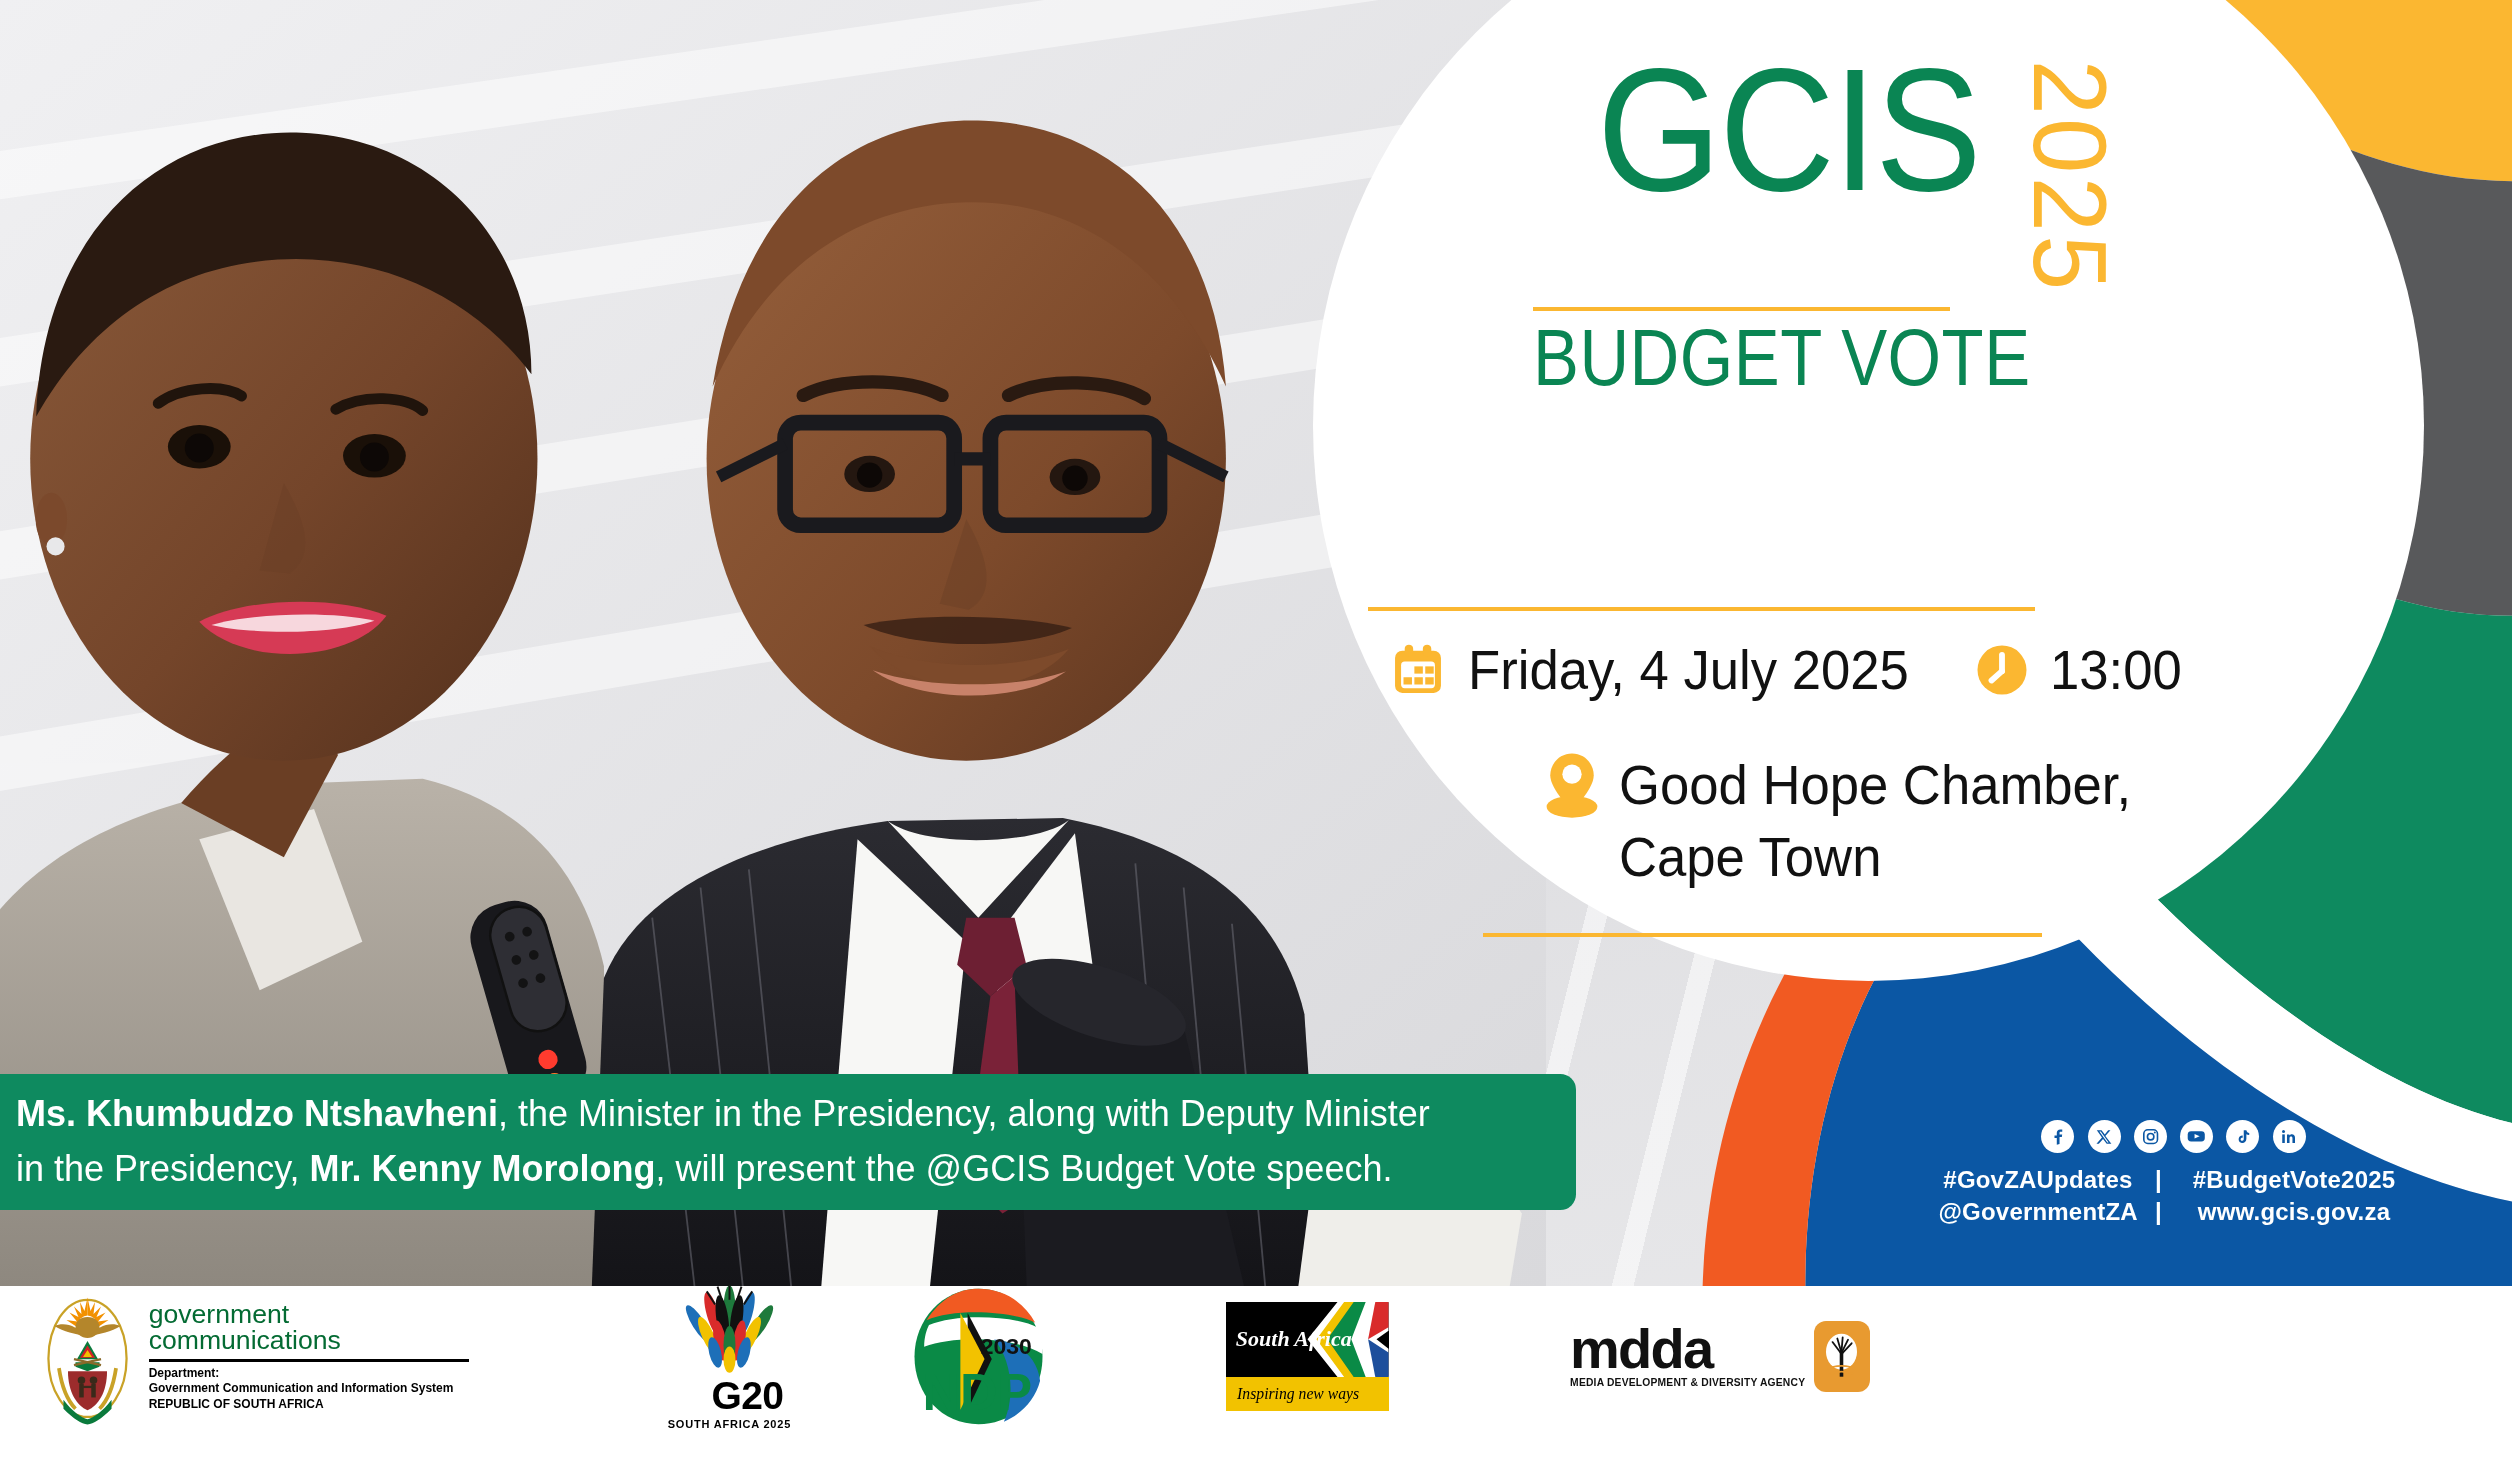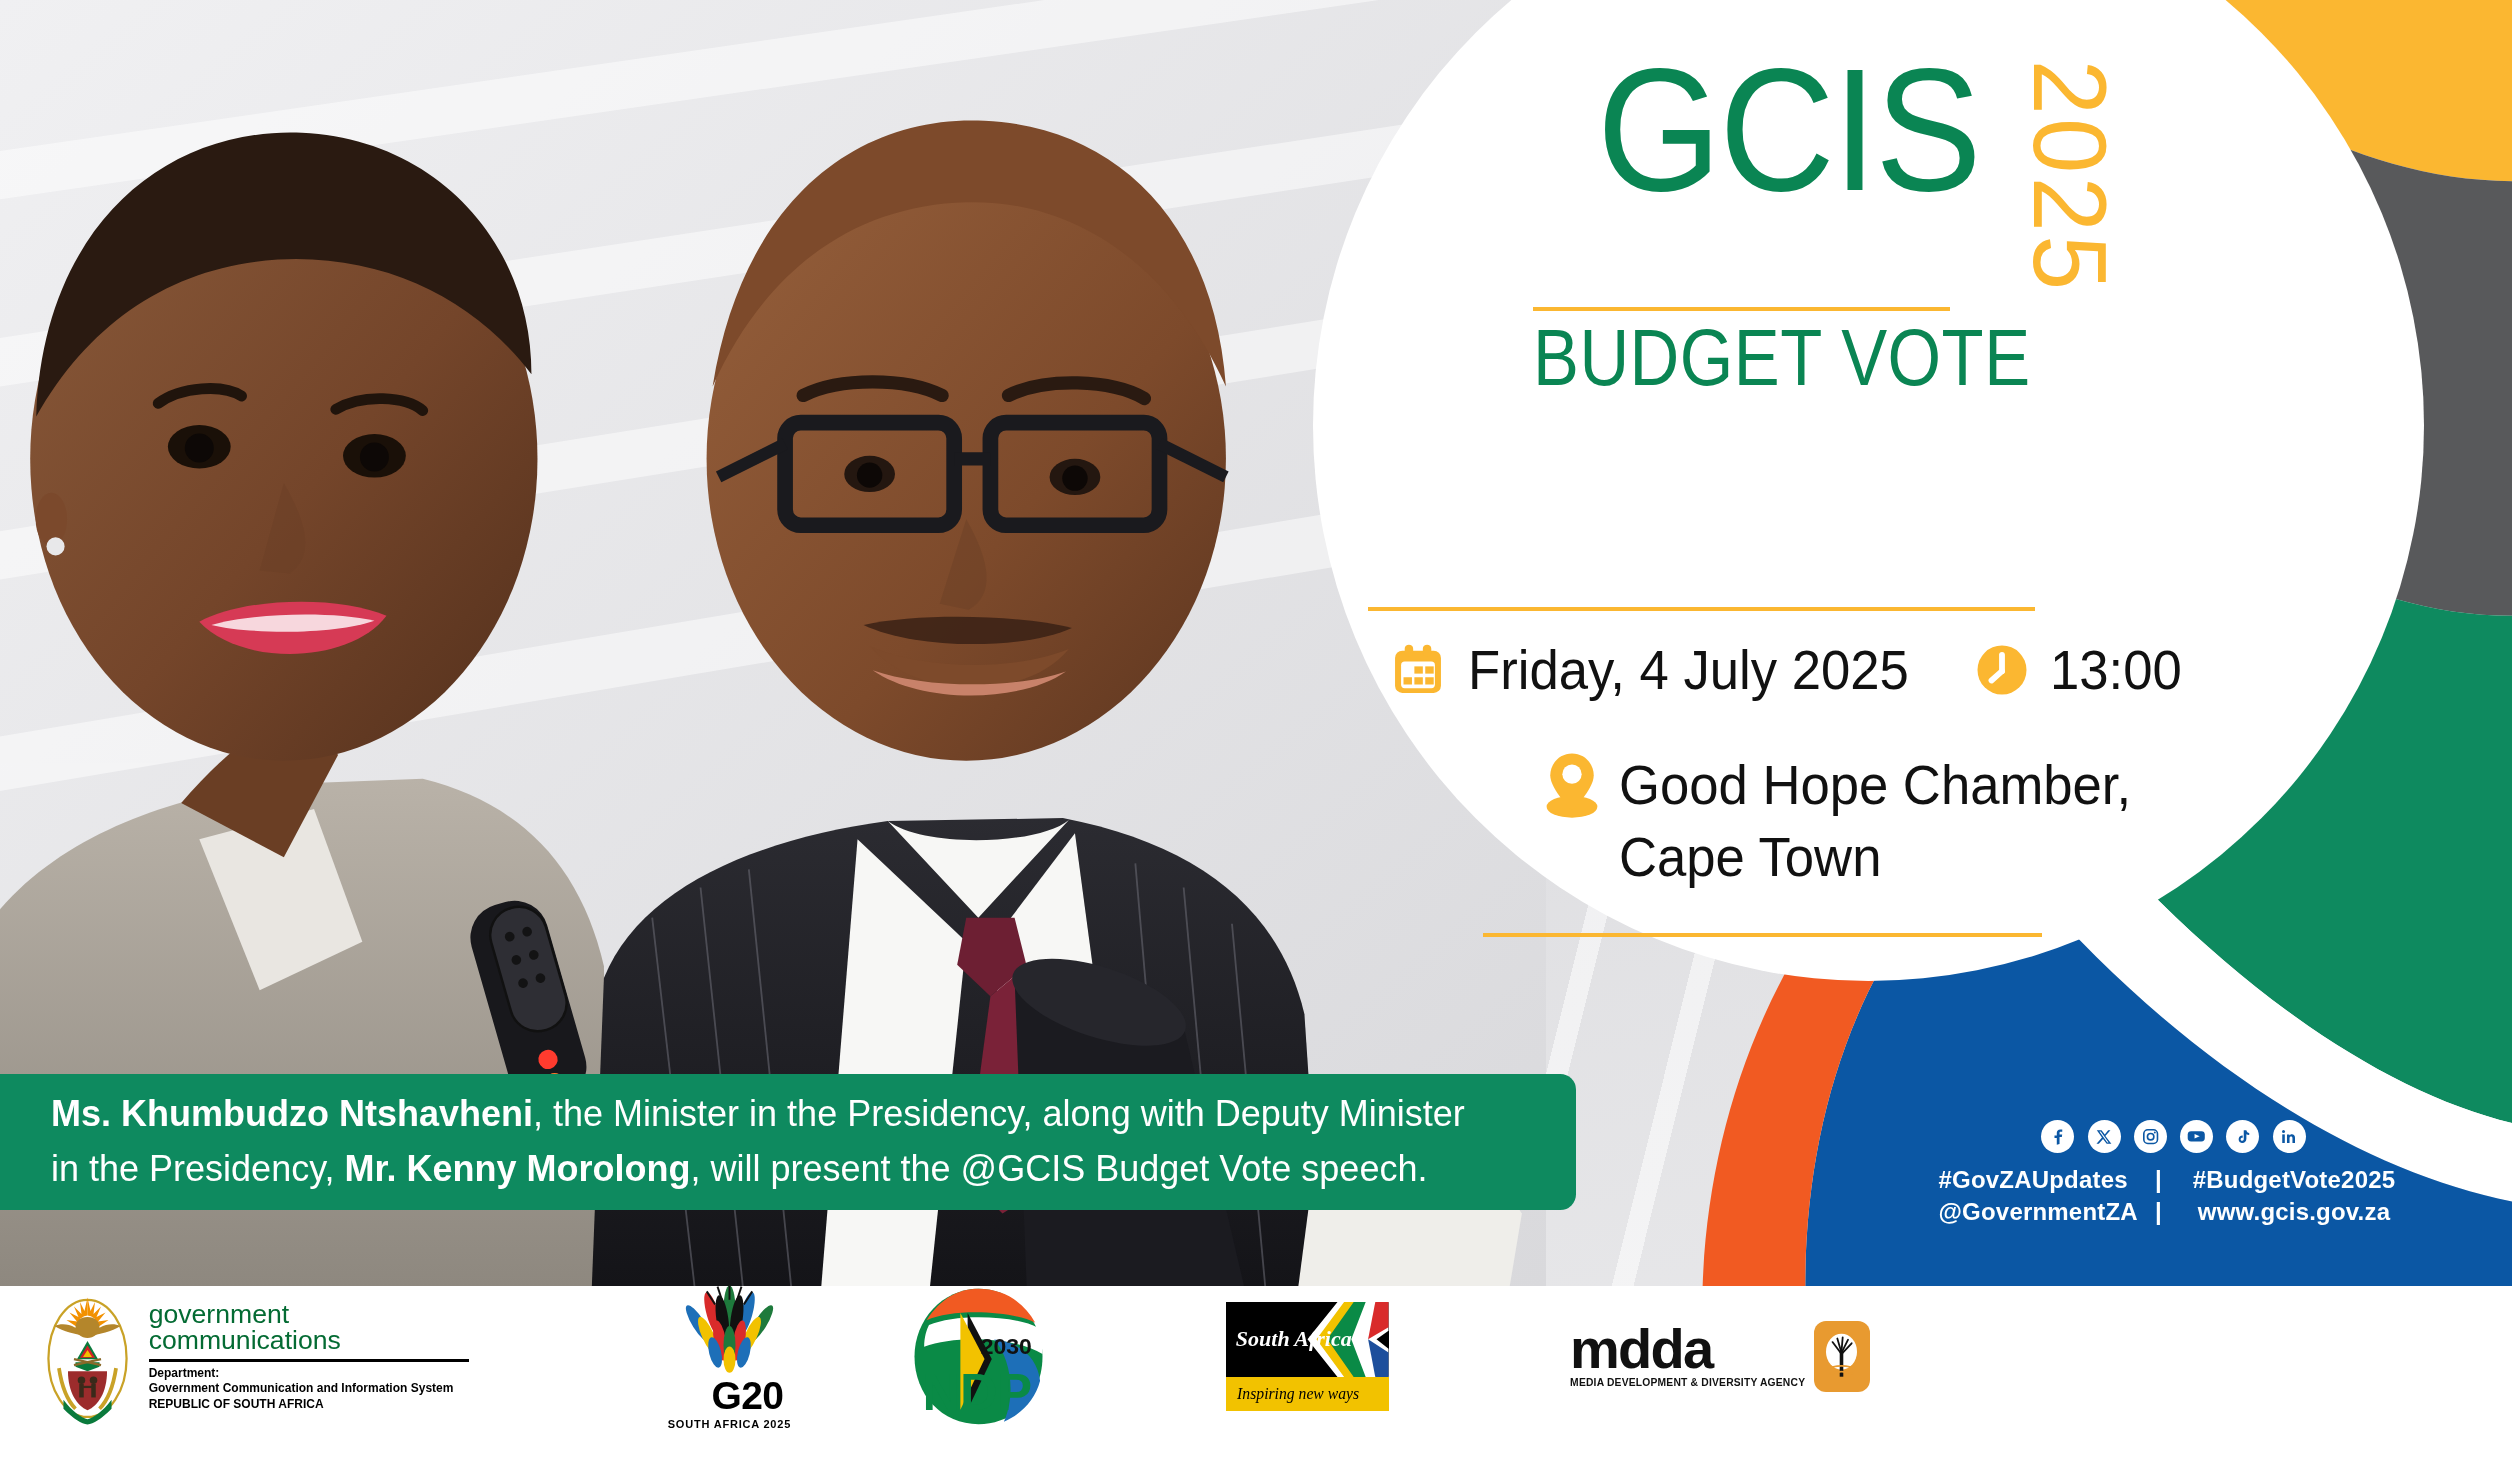--- a/index.html
+++ b/index.html
@@ -95,30 +95,30 @@
   #social { position:absolute; left:1923px; top:1120px; width:501px; }
   .social-icons { display:flex; gap:13.3px; justify-content:center; margin-bottom:11px; }
   .sic { width:33px; height:33px; border-radius:50%; background:#fff;
          display:flex; align-items:center; justify-content:center; }
   .social-lines {
     color:#fff; font-weight:bold; font-size:24px; line-height:1.33;
     font-family:"Liberation Sans Narrow","Liberation Sans",sans-serif;
     text-align:center; letter-spacing:0.2px;
   }
   .sl-row { display:flex; justify-content:center; gap:0; }
-  .sl-a { width:199px; text-align:left; }
+  .sl-a { width:199px; text-align:center; }
   .sl-pipe { width:42px; text-align:center; }
   .sl-b { width:229px; text-align:center; }
 
   
   #caption {
     position:absolute; left:0; top:1074px; width:1576px; height:136px;
     background:#0e8a5f; border-radius:0 15.7px 15.7px 0;
     display:flex; flex-direction:column; justify-content:center;
-    padding:0 51px;
+    padding:0 16px;
   }
   .cap-line {
     color:#fff; font-size:36px; line-height:1.52;
     font-family:"Liberation Sans", sans-serif;
   }
   .cap-line b { font-weight:bold; }
 
   
   #footer {
     position:absolute; left:0; top:1286px; width:2512px; height:141px;

